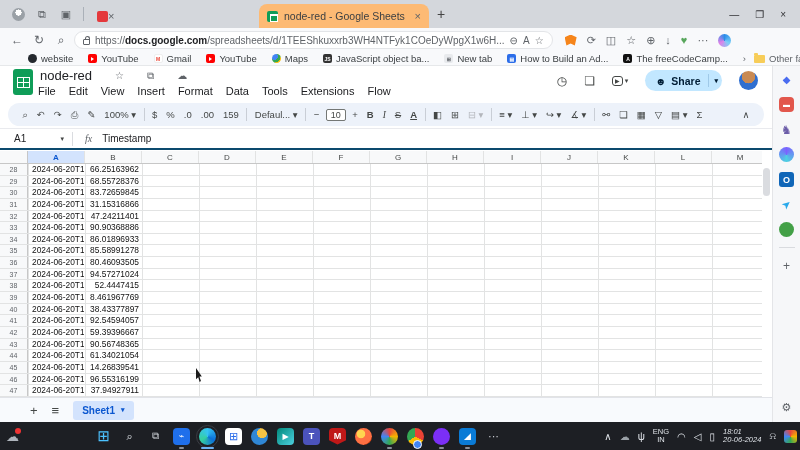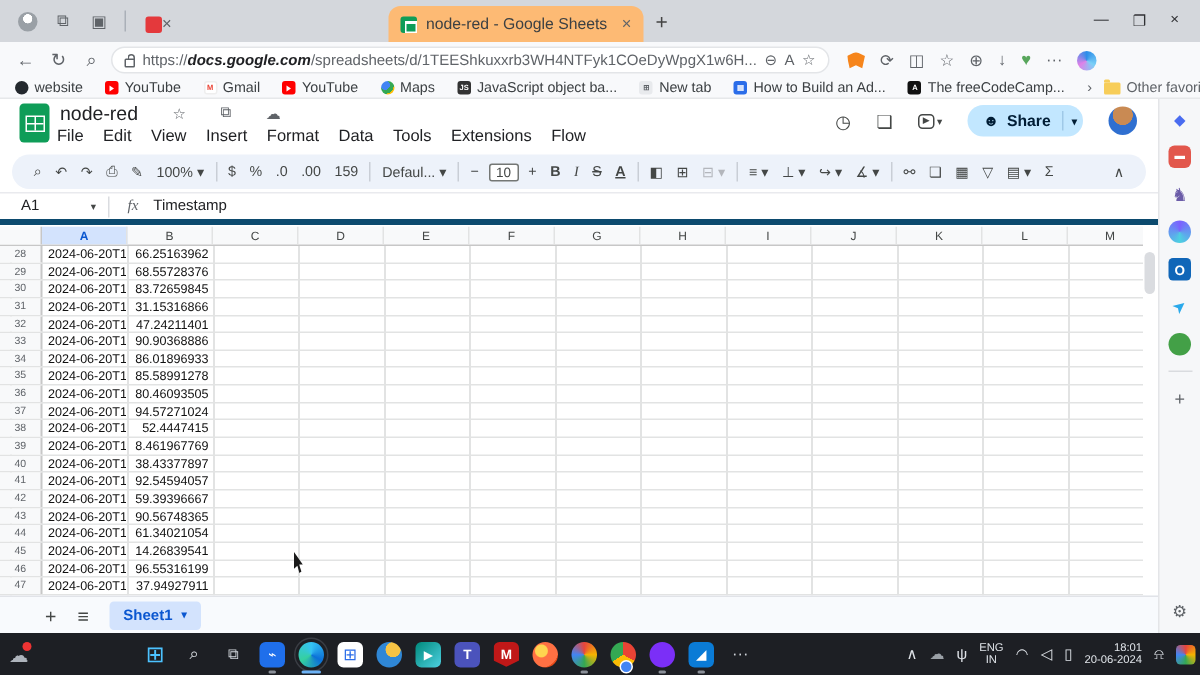--- a/index.html
+++ b/index.html
@@ -27,29 +27,29 @@
 
   
   #addrrow{top:28px;height:24px;background:#f8f9fb;display:flex;align-items:center;padding:0 8px;gap:4px;}
   .nav-ic{color:#5f6368;font-size:12px;width:18px;text-align:center;}
   #addrpill{flex:0 0 420px;height:18px;background:#fff;border:1px solid #e3e5e8;border-radius:9px;
     display:flex;align-items:center;padding:0 8px;gap:5px;font-size:10px;color:#5f6368;}
   .lock{width:7px;height:6px;border:1px solid #5f6368;border-radius:1px;position:relative;margin-top:3px;}
   .lock::before{content:"";position:absolute;left:1px;top:-4px;width:3px;height:3px;border:1px solid #5f6368;
     border-bottom:none;border-radius:3px 3px 0 0;}
   #urltext{flex:1;white-space:nowrap;overflow:hidden;}
-  #urltext b{color:#202124;font-style:italic;}
+  #urltext b{color:#202124;}
   .pill-ic{color:#5f6368;font-size:10px;}
   .addr-right{display:flex;align-items:center;gap:10px;margin-left:8px;color:#5f6368;font-size:11px;}
   .fox{width:12px;height:11px;background:#f6851b;clip-path:polygon(50% 0,100% 25%,85% 100%,50% 82%,15% 100%,0 25%);}
   .copilot{width:13px;height:13px;border-radius:50%;background:conic-gradient(#2b8de9,#7bd0f7,#e081e8,#2b8de9);}
   .essent{color:#58a65c;}
 
   
-  #bmrow{top:52px;height:14px;background:#f8f9fb;display:flex;align-items:center;padding:0 10px;
+  #bmrow{top:52px;height:14px;background:#f8f9fb;display:flex;align-items:center;padding:0 28px;
     font-size:9.5px;color:#3c4043;border-bottom:1px solid #e6e8ea;}
   .bm{display:flex;align-items:center;gap:4px;margin-right:15px;white-space:nowrap;}
   .fav{width:9px;height:9px;border-radius:2px;display:flex;align-items:center;justify-content:center;
     font-size:5px;color:#fff;font-weight:bold;}
   .fav.gh{background:#24292e;border-radius:50%;}
   .fav.yt{background:#f00;}
   .fav.yt::after{content:"";border-left:3px solid #fff;border-top:2px solid transparent;border-bottom:2px solid transparent;}
   .fav.gm{background:#fff;color:#ea4335;border:1px solid #eee;}
   .fav.mp{background:radial-gradient(circle at 30% 30%,#4285f4 0 35%,#34a853 36% 65%,#fbbc05 66% 100%);border-radius:50%;}
   .fav.js{background:#333;}
@@ -86,21 +86,21 @@
   .tbi.ital{font-style:italic;font-family:"Liberation Serif",serif;}
   .tbi.strike{text-decoration:line-through;}
   .tbi.und{text-decoration:underline;font-weight:bold;}
   .tbi.bold{font-weight:bold;}
   .tbi.dim{color:#b3b6bc;}
   .tbi.box{border:1px solid #747775;background:#fff;border-radius:2px;padding:0 4px;margin:0 2px;font-size:9px;}
   .tbi.caretup{margin-left:auto;}
   .tbsep{width:1px;height:13px;background:#c9ced6;margin:0 3px;}
 
   
-  #fbar{position:absolute;top:62px;left:0;right:0;height:22px;border-top:1px solid #e9eaee;border-bottom:4px solid #0c4a6e;
+  #fbar{position:absolute;top:62px;left:0;right:0;height:22px;border-top:1px solid #e9eaee;border-bottom:2px solid #0c4a6e;
     display:flex;align-items:center;font-size:10px;color:#202124;}
   #namebox{width:72px;display:flex;align-items:center;justify-content:space-between;padding:0 8px 0 14px;}
   #namebox .nb-caret{font-size:7px;color:#444746;}
   #fbar .fdiv{width:1px;height:14px;background:#dadce0;}
   #fxlab{font-style:italic;color:#5f6368;margin:0 10px 0 12px;font-family:"Liberation Serif",serif;}
 
   
   #colhdr{position:absolute;top:85px;left:0;width:762px;height:13px;display:flex;overflow:hidden;
     border-bottom:1px solid #c7c7c7;background:#f8f9fa;}
   #corner{width:28px;height:13px;background:#f8f9fa;border-right:1px solid #c7c7c7;flex:0 0 28px;}
@@ -167,21 +167,21 @@
   .tki.m365{border-radius:50%;background:conic-gradient(#e8453c,#f5b400,#34a853,#4285f4,#e8453c);}
   .tki.chrome{border-radius:50%;background:conic-gradient(#ea4335 0 33%,#fbbc05 33% 66%,#34a853 66% 100%);}
   .tki.chrome::after{content:"";position:absolute;width:7px;height:7px;border-radius:50%;background:#4285f4;border:1.5px solid #fff;}
   .tki.purpleapp{border-radius:50%;background:#7b2ff7;}
   .tki.vscode{background:#0a7bd6;color:#fff;font-size:9px;}
   .tki.tmore{color:#cfd3d9;font-size:11px;}
   #tb-tray{position:absolute;right:3px;display:flex;align-items:center;gap:8px;font-size:10px;color:#dfe3e8;}
   .tray-ic{font-size:10px;}
   .tray-ic.dim{color:#9aa0a6;}
   .lang,.clock{display:flex;flex-direction:column;align-items:center;font-size:7.5px;line-height:8px;}
-  .clock{align-items:flex-end;}
+  .clock{align-items:flex-start;font-style:italic;}
   .corner-ic{width:13px;height:13px;border-radius:3px;background:conic-gradient(#e8453c,#f5b400,#34a853,#4285f4,#e8453c);}
 
   
   #cursor{position:absolute;left:196px;top:368px;width:9px;height:14px;background:#1a1a1a;
     clip-path:polygon(0 0,0 80%,25% 66%,40% 100%,55% 93%,38% 60%,65% 60%);}
   #cursor::before{content:"";}
 </style>
 </head>
 <body>
 

